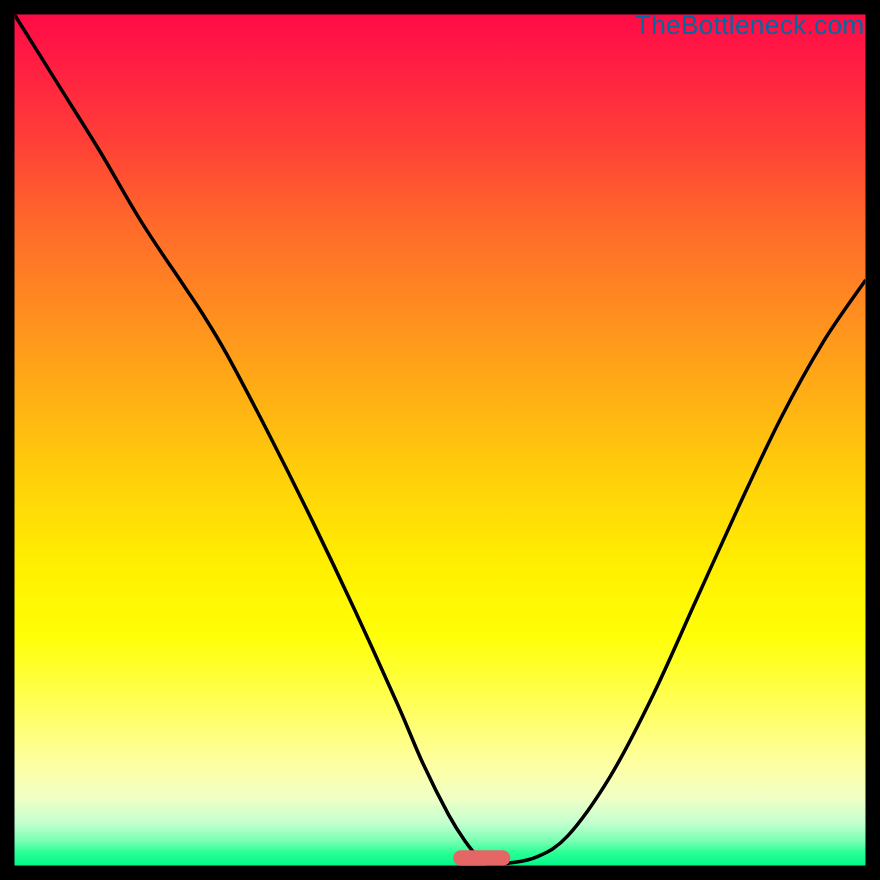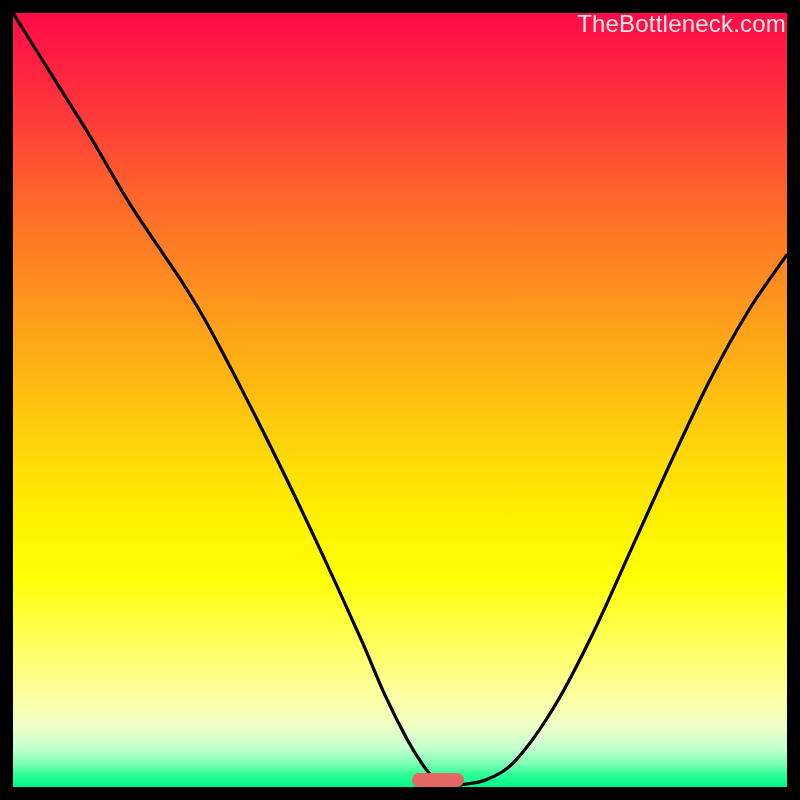--- a/index.html
+++ b/index.html
@@ -64,21 +64,21 @@
     position: absolute;
     height: 14px;
     border-radius: 7px;
     background: #e46665;
     bottom: 0;
   }
   .watermark {
     position: absolute;
     top: 10px;
     right: 14px;
-    color: #e5e5e5;
+    color: #0369a1;
     font-size: 24px;
     font-weight: 500;
     letter-spacing: 0.2px;
     margin-left: 11px;
   }
 </style>
 </head>
 <body>
 
 <div class="chart-container">

